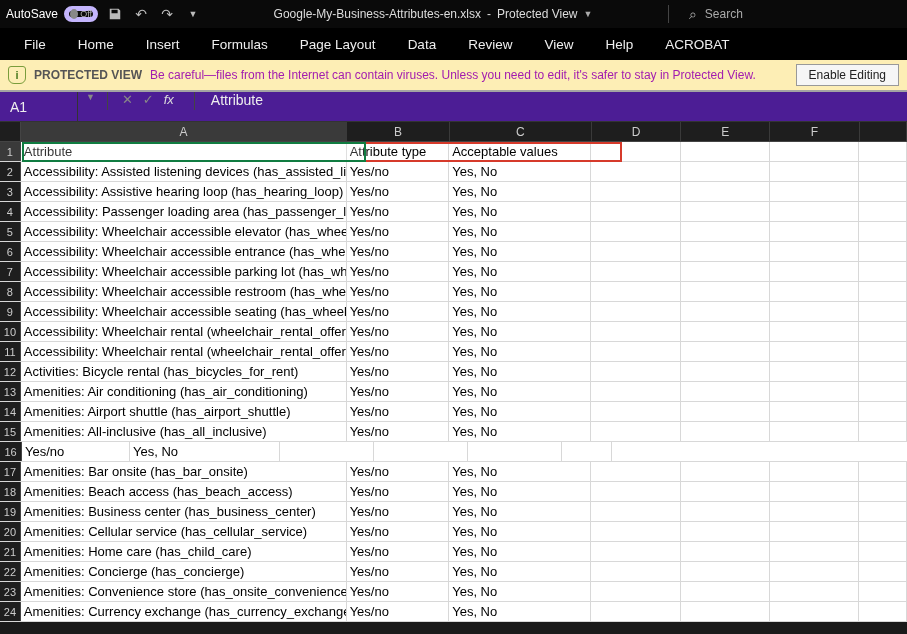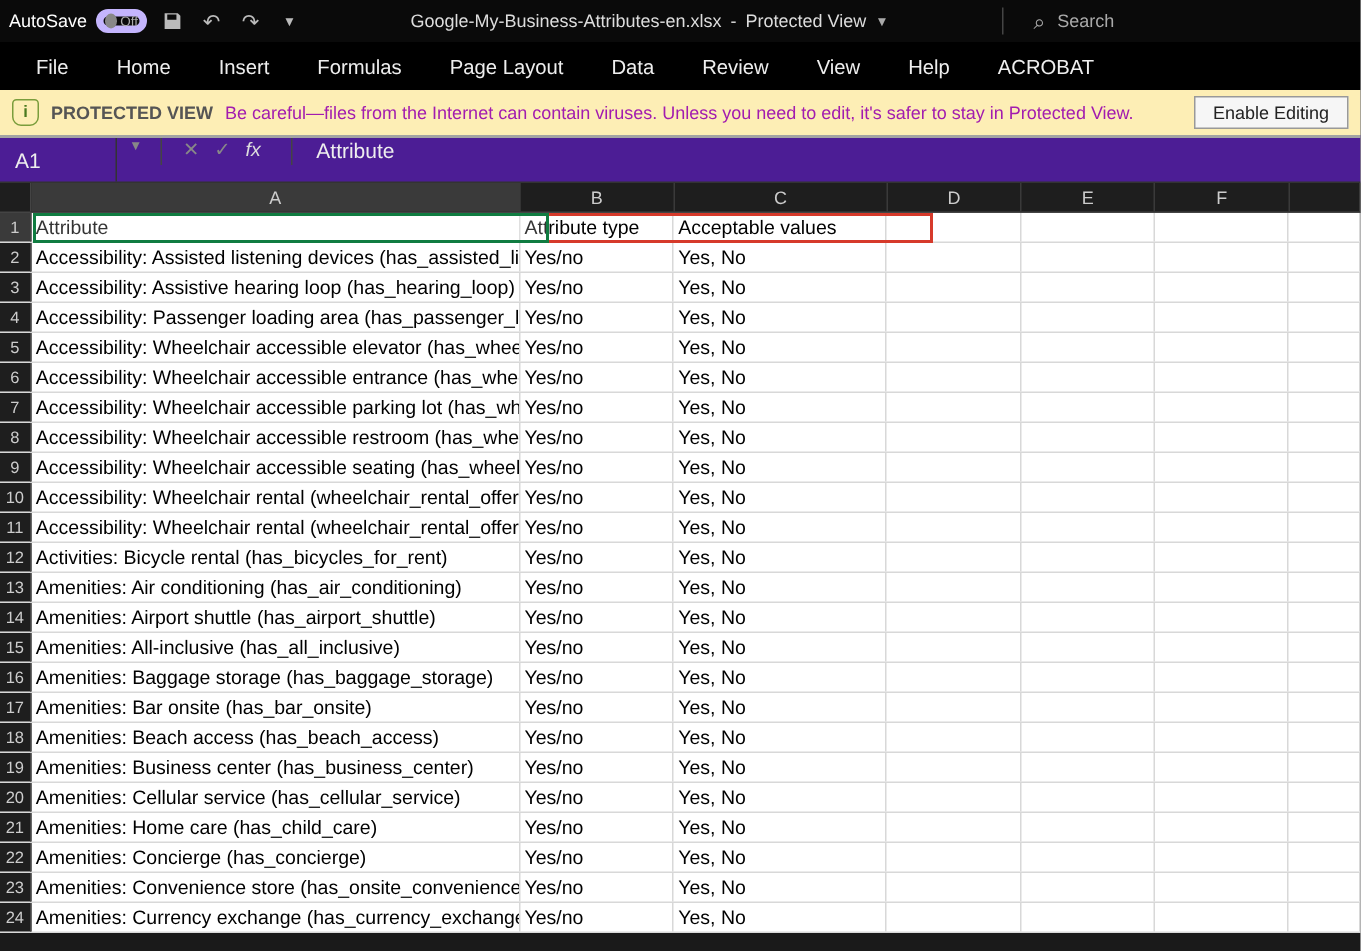--- a/index.html
+++ b/index.html
@@ -284,21 +284,20 @@
         <div class="cell colA">Amenities: All-inclusive (has_all_inclusive)</div>
         <div class="cell colB">Yes/no</div>
         <div class="cell colC">Yes, No</div>
         <div class="cell colD"></div>
         <div class="cell colE"></div>
         <div class="cell colF"></div>
         <div class="cell colG"></div>
       </div>
       <div class="row">
         <div class="rh">16</div>
-        <div class="cell colA">Amenities: Baggage storage (has_baggage_storage)</div>
         <div class="cell colB">Yes/no</div>
         <div class="cell colC">Yes, No</div>
         <div class="cell colD"></div>
         <div class="cell colE"></div>
         <div class="cell colF"></div>
         <div class="cell colG"></div>
       </div>
       <div class="row">
         <div class="rh">17</div>
         <div class="cell colA">Amenities: Bar onsite (has_bar_onsite)</div>

